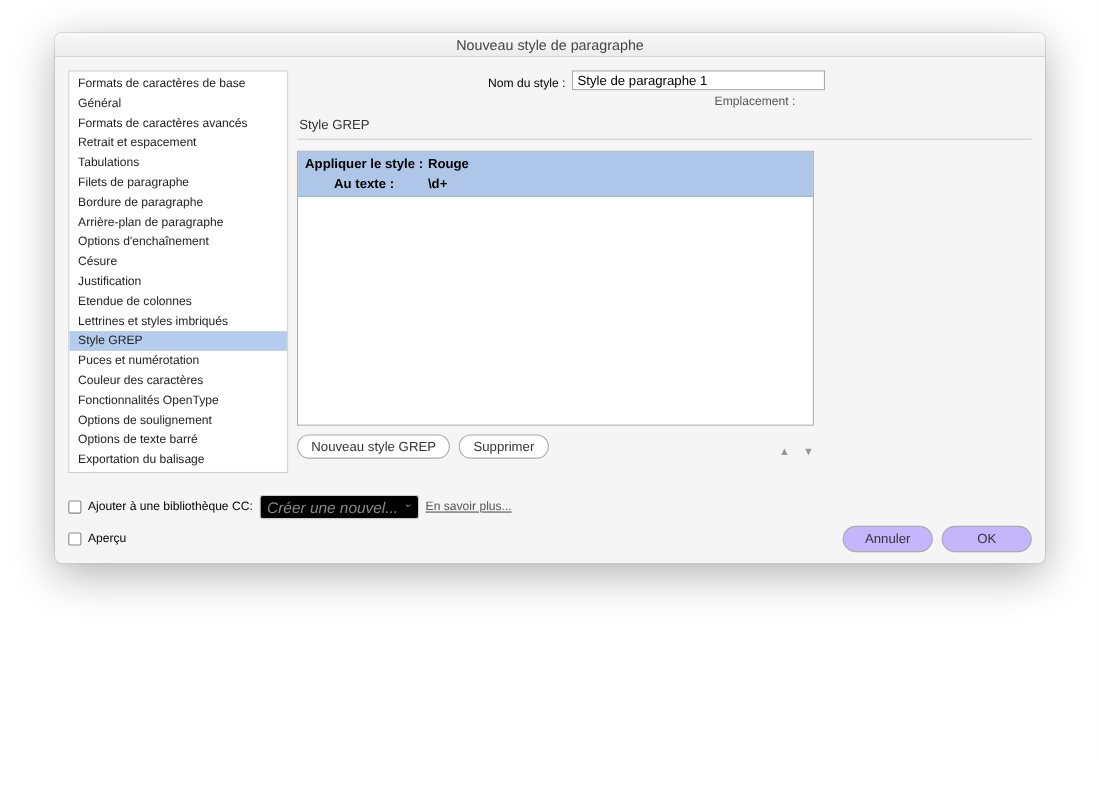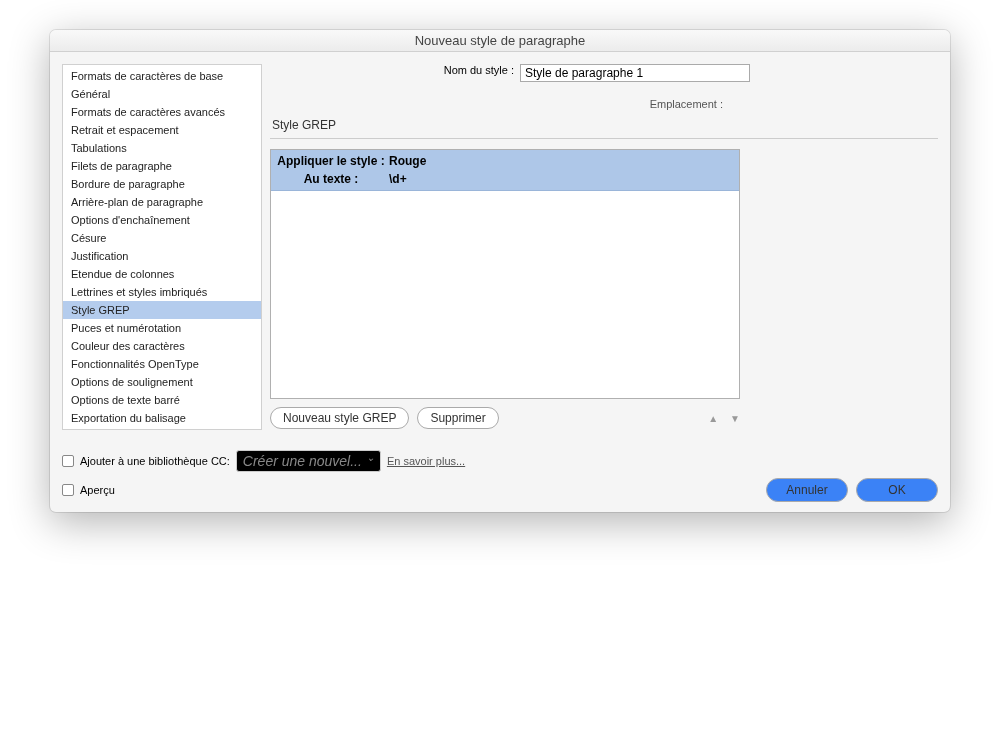--- a/index.html
+++ b/index.html
@@ -65,22 +65,22 @@
     .sidebar-item.selected {
       background: #b4cced;
     }
     .main {
       flex: 1;
       display: flex;
       flex-direction: column;
     }
     .name-row {
       display: flex;
-      align-items: flex-start;
-      margin-bottom: 16px;
+      align-items: flex-end;
+      margin-bottom: 4px;
     }
     .name-row label {
       width: 250px;
       text-align: right;
       padding-right: 6px;
     }
     .name-input {
       width: 230px;
       font-size: 12px;
       padding: 1px 4px;
@@ -133,21 +133,21 @@
       text-align: center;
     }
     .grep-entry {
       background: #aec7e8;
       border-bottom: 1px solid #9ab5d9;
       padding: 2px 0;
     }
     .grep-controls {
       margin-top: 8px;
       display: flex;
-      align-items: center;
+      align-items: flex-end;
       width: 470px;
     }
     .pill-button {
       border: 1px solid #aaa;
       background: #fff;
       border-radius: 12px;
       padding: 3px 12px;
       font-size: 12px;
       color: #333;
       cursor: pointer;
@@ -215,21 +215,21 @@
       gap: 6px;
     }
     .button-group {
       margin-left: auto;
       display: flex;
       gap: 8px;
     }
     .dlg-button {
       min-width: 82px;
       border: 1px solid #aaa;
-      background: #3b82f6;
+      background: #c4b5fd;
       border-radius: 14px;
       padding: 4px 16px;
       font-size: 12px;
       color: #333;
       cursor: pointer;
       text-align: center;
     }
   </style>
 </head>
 <body>

